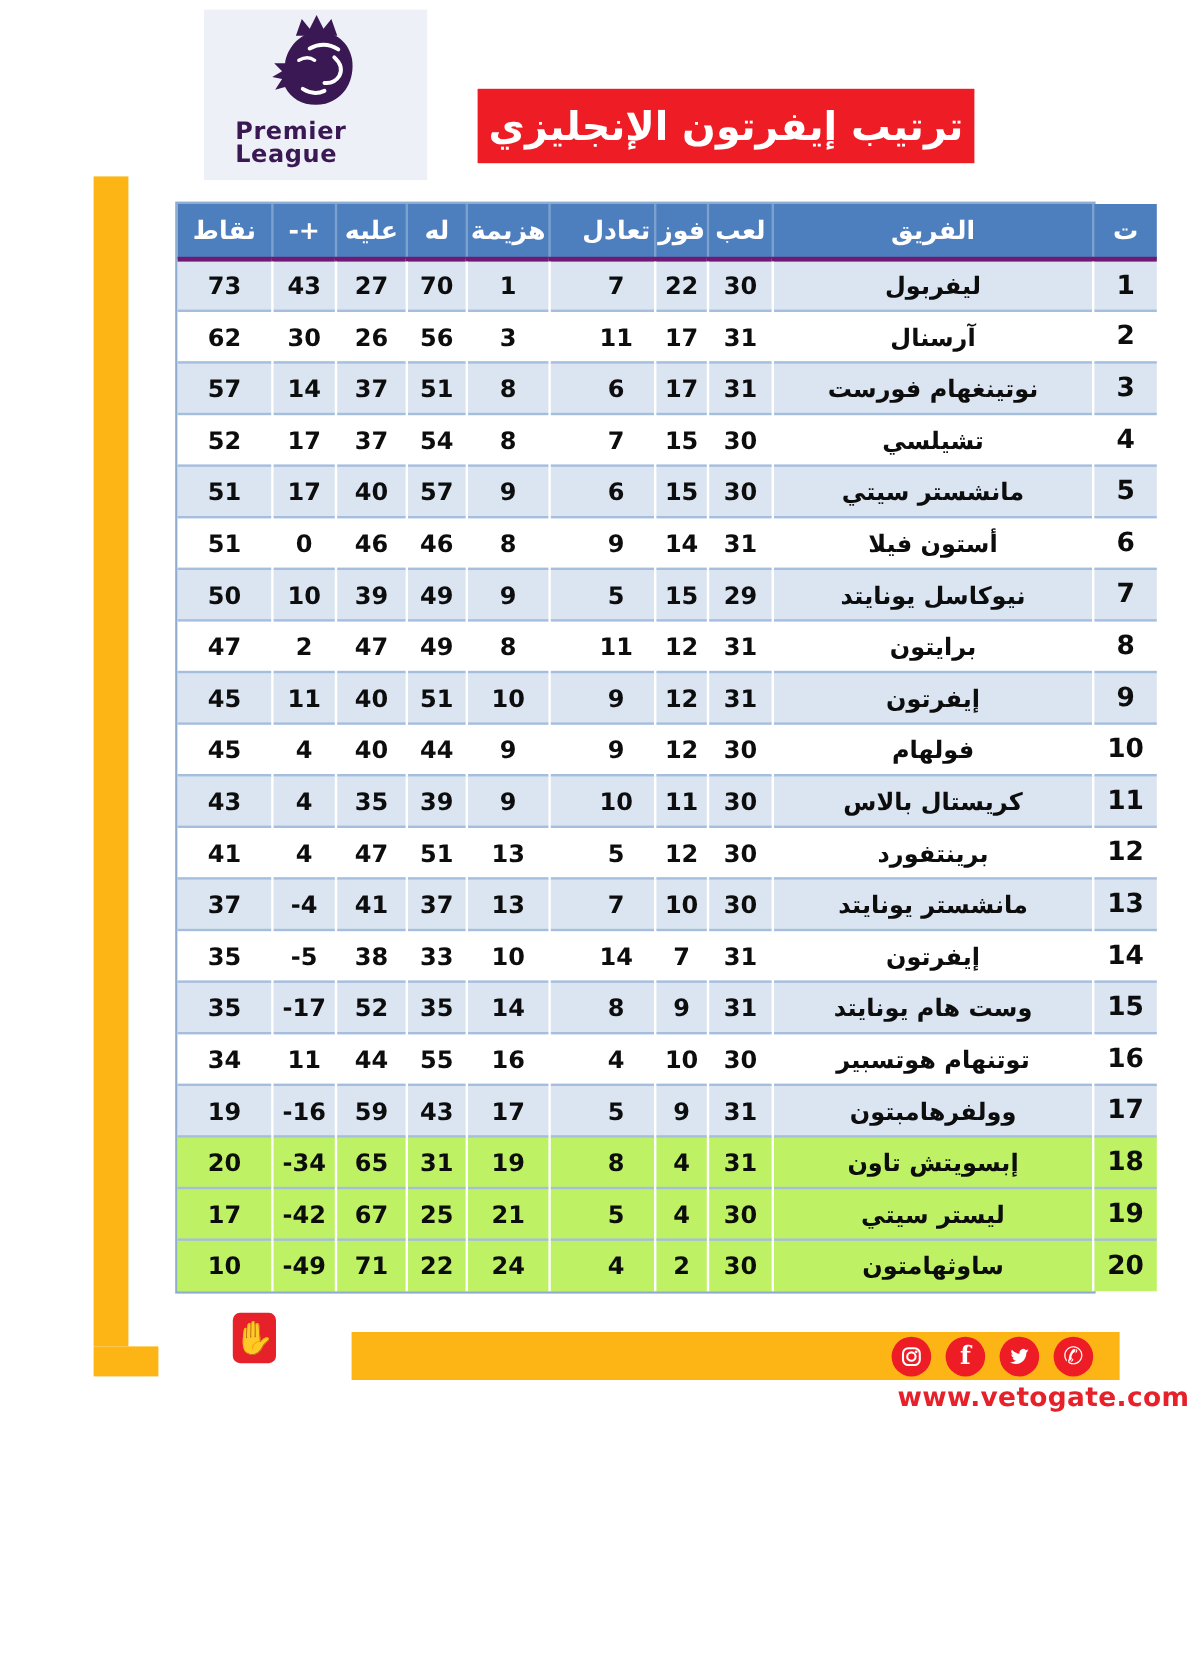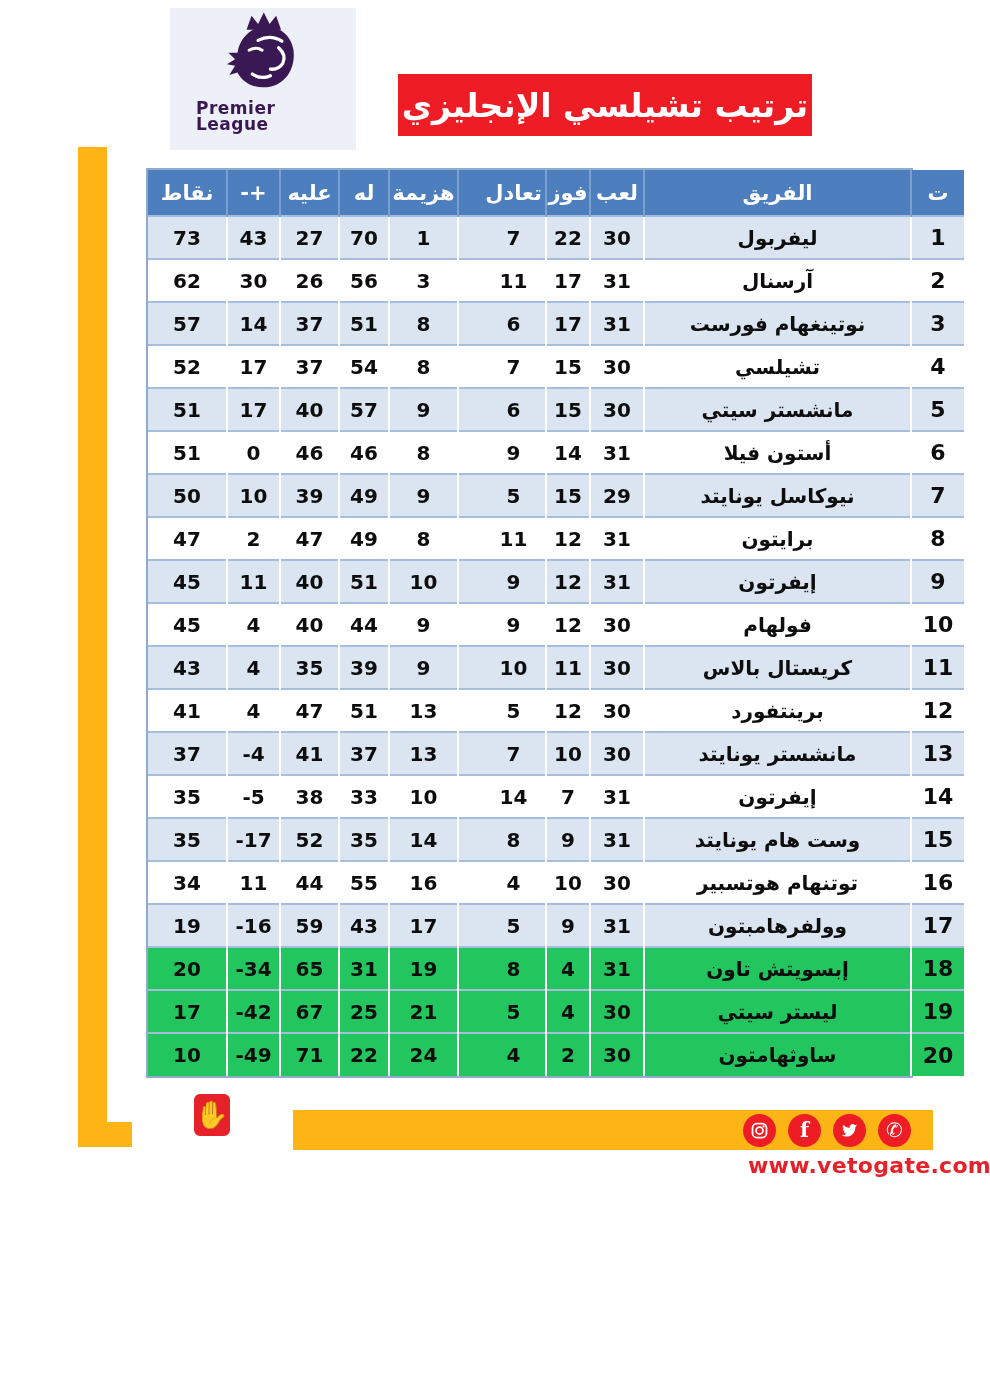--- a/index.html
+++ b/index.html
@@ -8,21 +8,21 @@
     font-family:"DejaVu Sans",sans-serif;overflow:hidden;
   }
   
   .logo-box{
     position:absolute;left:170px;top:8px;width:186px;height:142px;
     background:#edf0f6;display:flex;flex-direction:column;align-items:center;
   }
   .logo-box svg{margin-top:2px;}
   .logo-text{
     width:100%;padding-left:26px;box-sizing:border-box;margin-top:-6px;
-    color:#3a1853;font-weight:bold;font-size:17px;line-height:0.95;
+    color:#3a1853;font-weight:bold;font-size:20px;line-height:0.95;
     letter-spacing:0.5px;
   }
   
   .banner{
     position:absolute;left:398px;top:74px;width:414px;height:62px;
     background:#ee1c24;color:#ffffff;direction:rtl;
     display:flex;align-items:center;justify-content:center;
     font-size:33px;font-weight:bold;
   }
   
@@ -31,31 +31,31 @@
     border:2px solid #8fabce;box-sizing:border-box;background:#fff;
   }
   table.league{
     width:100%;border-collapse:collapse;direction:rtl;table-layout:fixed;
   }
   table.league thead tr{height:46px;}
   table.league tbody tr{height:43px;}
   th{
     background:#4d7ebd;color:#ffffff;font-weight:bold;font-size:21px;
     vertical-align:middle;
-    border-bottom:1px solid #701a75;
+    border-bottom:4px solid #701a75;
   }
   th:not(:last-child){border-left:2px solid #7ba2cf;}
   td{
     font-weight:bold;font-size:20px;color:#0d0d0d;text-align:center;
     vertical-align:middle;border-top:2px solid #a6bedd;
   }
   td:not(:last-child){border-left:2px solid #ffffff;}
   tr.band-blue td{background:#dbe5f1;}
   tr.band-white td{background:#ffffff;}
-  tr.relegation td{background:#22c55e;}
+  tr.relegation td{background:#bef264;}
   td.col-rank{font-size:22px;}
   td.num{direction:ltr;}
   
   .col-rank{width:50px;}
   .col-team{width:263px;}
   .col-played{width:50px;}
   .col-wins{width:40px;}
   .col-draws{width:61px;padding-left:24px;}
   .col-losses{width:65px;}
   .col-goals_for{width:46px;}
@@ -108,21 +108,21 @@
       <path d="M43 49 Q52 44 59 49" stroke="#ffffff" stroke-width="3.5" fill="none" stroke-linecap="round"></path>
       <path d="M47 78 Q58 85 69 80" stroke="#ffffff" stroke-width="4" fill="none" stroke-linecap="round"></path>
     </svg>
   </span>
   <div class="logo-text">
     <div>Premier</div>
     <div>League</div>
   </div>
 </div>
 
-<div class="banner">ترتيب تشيلسي الإنجليزي</div>
+<div class="banner">ترتيب إيفرتون الإنجليزي</div>
 
 <div class="table-wrap">
   <table class="league">
     <thead>
         <tr>
           <th class="col-rank">ت</th>
           <th class="col-team">الفريق</th>
           <th class="col-played">لعب</th>
           <th class="col-wins">فوز</th>
           <th class="col-draws">تعادل</th>

